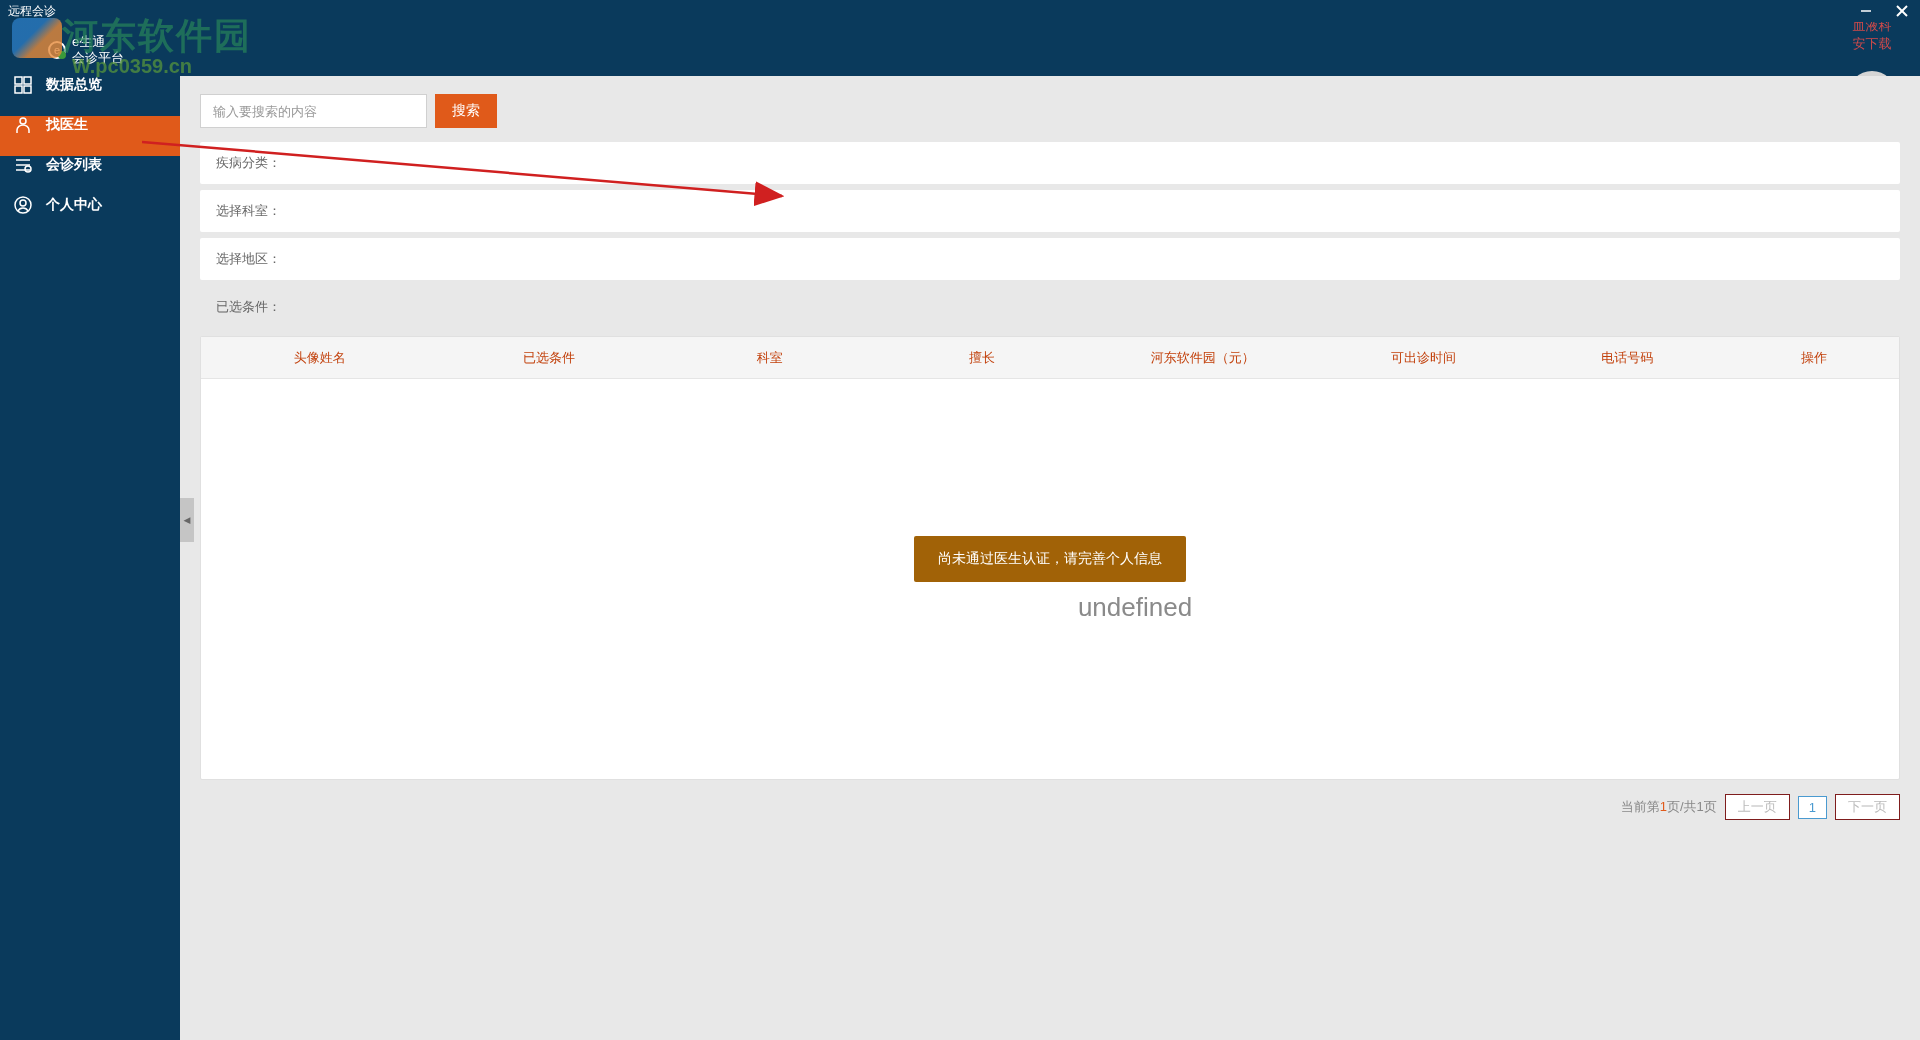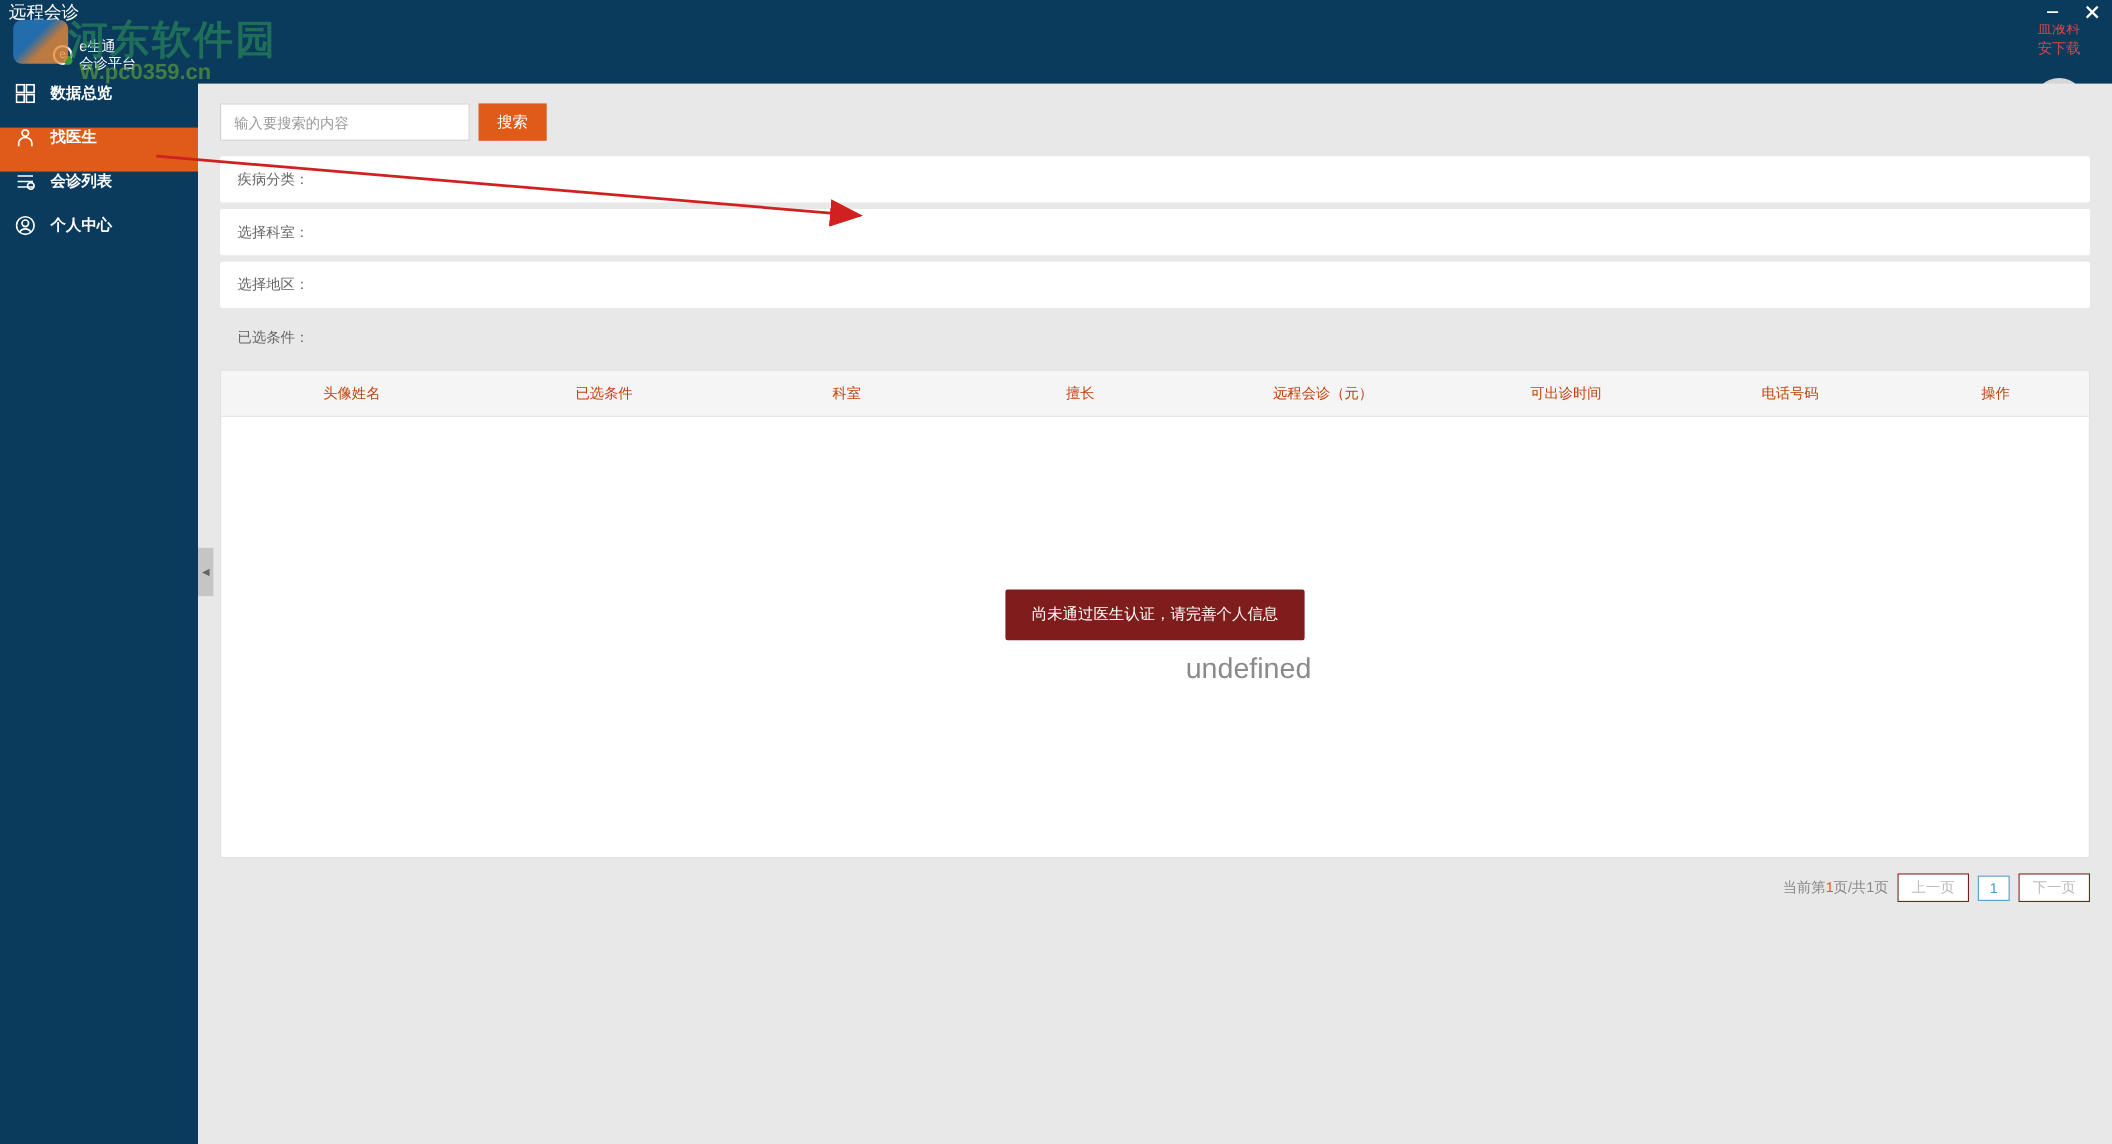--- a/index.html
+++ b/index.html
@@ -1,19 +1,19 @@
 <!DOCTYPE html>
 <html><head>
   <meta charset="utf-8">
   <style>
     * { margin: 0; padding: 0; box-sizing: border-box; font-family: "Microsoft YaHei", Arial, sans-serif; }
     body { background: #0a3a5c; overflow: hidden; width: 1920px; height: 1040px; position: relative; }
     
     
-    .titlebar { height: 22px; background: #0a3a5c; display: flex; align-items: center; color: #fff; font-size: 16px; padding-left: 8px; position: relative; }
+    .titlebar { height: 22px; background: #0a3a5c; display: flex; align-items: center; color: #fff; font-size: 12px; padding-left: 8px; position: relative; }
     .titlebar-controls { position: absolute; right: 0; top: 0; display: flex; }
     .titlebar-btn { width: 36px; height: 22px; display: flex; align-items: center; justify-content: center; color: #fff; cursor: pointer; }
     
     
     .watermark { position: absolute; top: 12px; left: 12px; z-index: 100; pointer-events: none; }
     .watermark-text { font-size: 36px; font-weight: bold; color: #2a8a5a; opacity: 0.65; font-family: "SimHei", sans-serif; letter-spacing: 2px; }
     .watermark-url { font-size: 20px; color: #5a9a3a; opacity: 0.7; font-weight: bold; margin-top: -6px; }
     .watermark-logo { position: absolute; left: 0; top: 6px; width: 50px; height: 40px; background: linear-gradient(135deg, #2a7ac0 40%, #e68a3a 60%); border-radius: 8px; opacity: 0.8; }
     
     
@@ -53,21 +53,21 @@
     
     
     .filter-row { background: #fff; padding: 12px 16px; margin-bottom: 6px; font-size: 13px; color: #666; border-radius: 2px; }
     .selected-row { padding: 12px 16px; font-size: 13px; color: #666; margin-bottom: 8px; }
     
     
     .table-container { background: #fff; border-radius: 2px; border: 1px solid #e0e0e0; }
     .table-header { display: flex; height: 42px; align-items: center; background: #f5f5f5; border-bottom: 1px solid #e5e5e5; font-size: 13px; color: #c2410c; }
     .th { text-align: center; }
     .table-body { height: 400px; position: relative; display: flex; flex-direction: column; align-items: center; justify-content: center; }
-    .auth-msg { background: #7f1d1d; color: #fff; padding: 14px 24px; font-size: 14px; border-radius: 2px; }
+    .auth-msg { background: #a16207; color: #fff; padding: 14px 24px; font-size: 14px; border-radius: 2px; }
     .undefined { font-size: 26px; color: #8a8a8a; margin-top: 10px; margin-left: 170px; }
     
     
     .pagination { display: flex; justify-content: flex-end; align-items: center; gap: 8px; margin-top: 14px; font-size: 13px; color: #888; }
     .pagination .info strong { color: #e05a1a; font-weight: normal; }
     .page-btn { padding: 3px 12px; border: 1px solid #7f1d1d; background: #fff; color: #bbb; cursor: not-allowed; font-size: 13px; }
     .page-num { padding: 3px 10px; border: 1px solid #4a9ad0; color: #4a9ad0; background: #fff; cursor: pointer; font-size: 13px; }
     
     
     .arrow-overlay { position: absolute; top: 138px; left: 142px; width: 660px; height: 68px; z-index: 200; pointer-events: none; }
@@ -192,21 +192,21 @@
     <div class="filter-row">选择科室：</div>
     <div class="filter-row">选择地区：</div>
     <div class="selected-row">已选条件：</div>
 
     <div class="table-container">
       <div class="table-header">
         <div class="th" style="width:14%">头像姓名</div>
         <div class="th" style="width:13%">已选条件</div>
         <div class="th" style="width:13%">科室</div>
         <div class="th" style="width:12%">擅长</div>
-        <div class="th" style="width:14%">远程会诊（元）</div>
+        <div class="th" style="width:14%">河东软件园（元）</div>
         <div class="th" style="width:12%">可出诊时间</div>
         <div class="th" style="width:12%">电话号码</div>
         <div class="th" style="width:10%">操作</div>
       </div>
       <div class="table-body">
         <div class="auth-msg">尚未通过医生认证，请完善个人信息</div>
         <div class="undefined">undefined</div>
       </div>
     </div>
 

